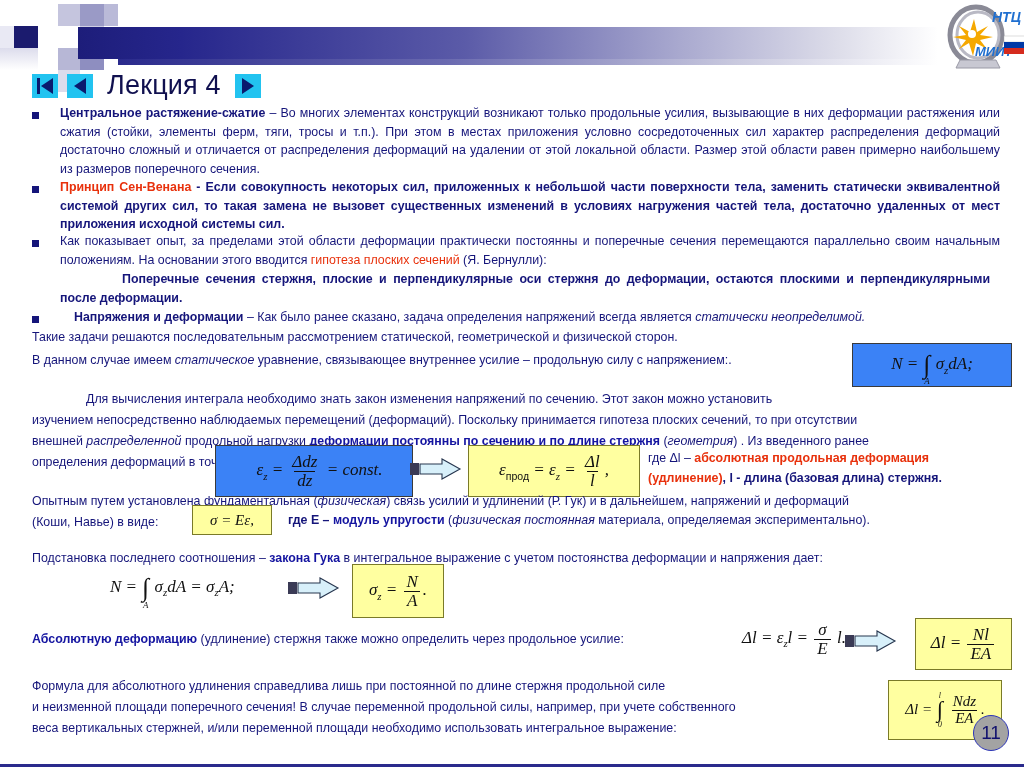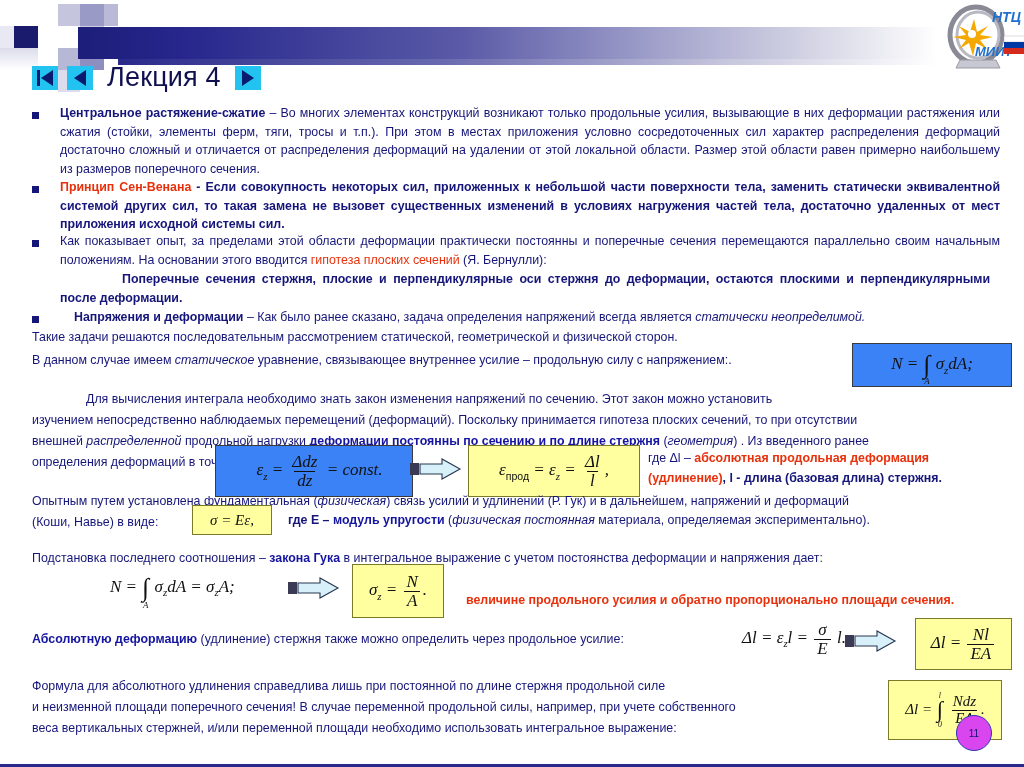--- a/index.html
+++ b/index.html
@@ -74,21 +74,21 @@
   }
   .bar-l {
     width: 3px; height: 16px;
     background: #0a1a6e;
     margin-right: 1px;
   }
   .slide-title {
     font-size: 27px;
     color: #10104f;
     font-weight: 400;
-    margin: 4px 5px;
+    margin: 12px 5px;
     white-space: nowrap;
     letter-spacing: 0.2px;
   }
 
   
   .content {
     position: absolute;
     left: 0; top: 100px;
     width: 1024px;
   }
@@ -164,29 +164,29 @@
 
   
   .arrow {
     position: absolute;
     width: 52px; height: 22px;
   }
 
   
   .pagenum {
     position: absolute;
-    right: 32px; bottom: 16px;
+    right: 15px; bottom: 16px;
     width: 34px; height: 34px;
     border-radius: 50%;
-    background: #d946ef;
+    background: #a3a3a3;
     border: 1.6px solid #2c35b8;
     display: flex;
     align-items: center;
     justify-content: center;
-    font-size: 10px;
+    font-size: 19px;
     color: #12126e;
     font-family: "Liberation Sans", sans-serif;
   }
   .bottom-rule {
     position: absolute;
     left: 0; bottom: 0;
     width: 1024px; height: 3px;
     background: #2a2a8c;
   }
 </style>
@@ -366,21 +366,20 @@
     <span class="fml">
       σ<span class="sub">z</span>&nbsp;=&nbsp;<span class="frac">
           <span class="num">N</span>
           <span class="den">A</span>
         </span>.
     </span>
   </div>
 
   <div class="para" style="left:466px;top:470px;width:540px;line-height:20px;">
     <br>
-    <span class="redb">величине продольного усилия и обратно пропорционально площади сечения.</span>
   </div>
 
   <div class="para" style="left:32px;top:530px;width:760px;">
     <span class="blueb">Абсолютную деформацию</span><span> (удлинение) стержня также можно определить через продольное усилие:</span>
   </div>
 
   <div style="position:absolute;left:742px;top:521px;">
     <span class="fml" style="font-family:'Liberation Serif',serif;font-style:italic;color:#111;">
       Δl&nbsp;=&nbsp;ε<span class="sub">z</span>l&nbsp;=&nbsp;<span class="frac">
           <span class="num">σ</span>

